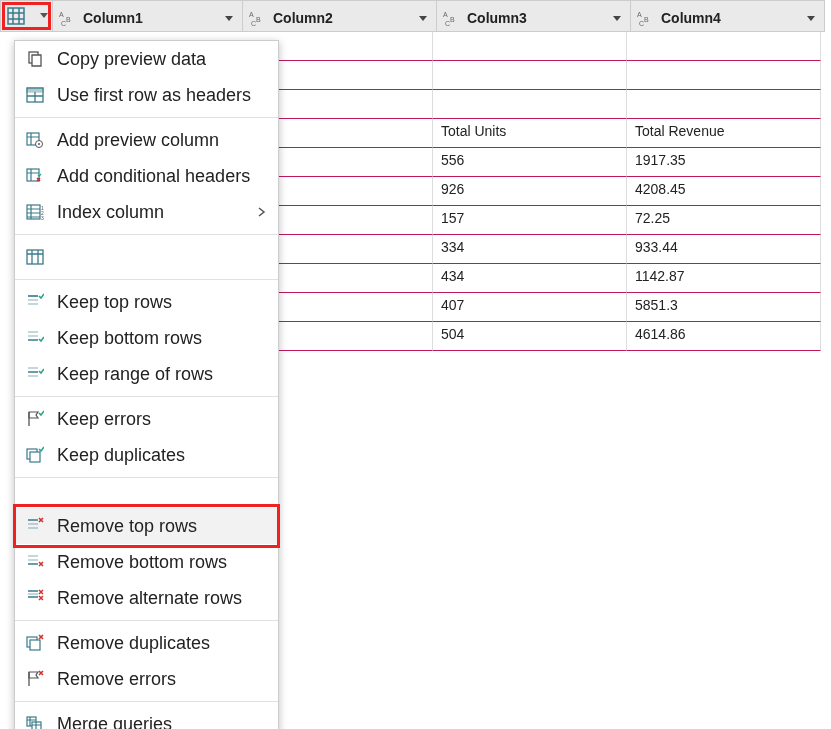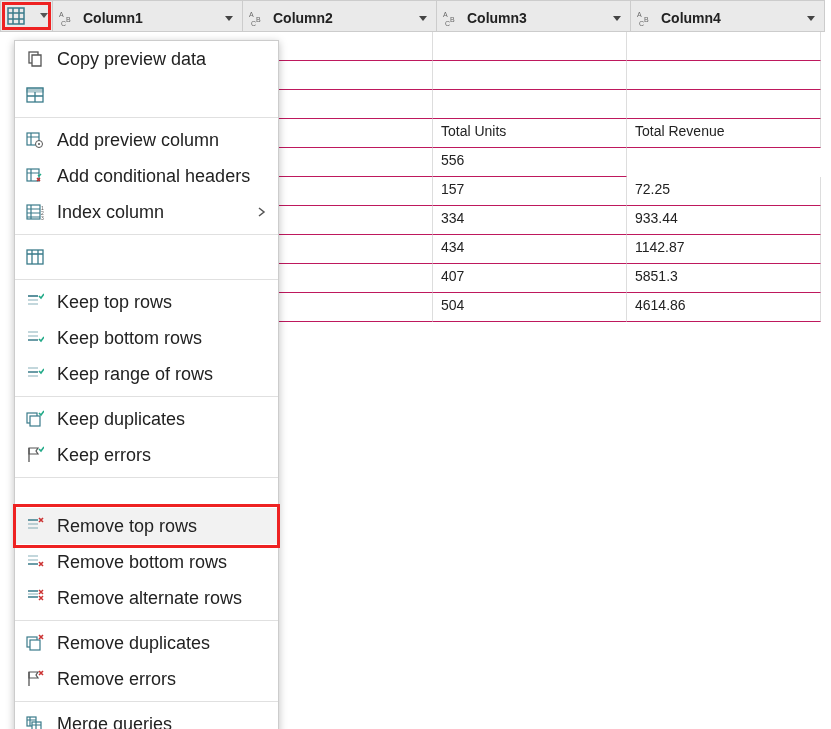--- a/index.html
+++ b/index.html
@@ -136,20 +136,26 @@
 
   <div class="tb-row hdr">
     <div class="tb-cell c1">ntry</div>
     <div class="tb-cell c2">Total Units</div>
     <div class="tb-cell c3">Total Revenue</div>
   </div>
 
   <div class="tb-row">
     <div class="tb-cell c1">ama</div>
     <div class="tb-cell c2">556</div>
+    <div class="tb-cell c3">1917.35</div>
+  </div>
+  <div class="tb-row">
+    <div class="tb-cell c1">A</div>
+    <div class="tb-cell c2">926</div>
+    <div class="tb-cell c3">4208.45</div>
   </div>
   <div class="tb-row">
     <div class="tb-cell c1">ada</div>
     <div class="tb-cell c2">157</div>
     <div class="tb-cell c3">72.25</div>
   </div>
   <div class="tb-row">
     <div class="tb-cell c1">ama</div>
     <div class="tb-cell c2">334</div>
     <div class="tb-cell c3">933.44</div>
@@ -186,20 +192,21 @@
       <div class="item">
         <span class="ic">
           <svg width="18" height="18" viewBox="0 0 18 18">
             <g fill="none" stroke="#3a7b8a" stroke-width="1.3">
               <rect x="1" y="2" width="16" height="14"></rect>
               <rect x="1" y="2" width="16" height="4" fill="#3a7b8a" opacity="0.4"></rect>
               <path d="M1 10h16M9 6v10"></path>
             </g>
           </svg>
         </span>
+        <span class="lbl">Use first row as headers</span>
       </div>
       <div class="sep"></div>
       <div class="item">
         <span class="ic">
           <svg width="18" height="18" viewBox="0 0 18 18">
             <g fill="none" stroke="#3a7b8a" stroke-width="1.2">
               <rect x="1" y="2" width="12" height="12"></rect>
               <path d="M1 6h12M5 2v12"></path>
             </g>
             <circle cx="13" cy="13" r="3.5" fill="#fff" stroke="#555" stroke-width="1"></circle>
@@ -285,39 +292,39 @@
             </g>
             <path d="M13 6l2 2 3-4" stroke="#2a8" stroke-width="1.6" fill="none"></path>
           </svg>
         </span>
         <span class="lbl">Keep range of rows</span>
       </div>
       <div class="sep"></div>
       <div class="item">
         <span class="ic">
           <svg width="18" height="18" viewBox="0 0 18 18">
-            <g fill="none" stroke="#3a7b8a" stroke-width="1.2">
-              <rect x="1" y="3" width="10" height="10"></rect>
-              <rect x="4" y="6" width="10" height="10" fill="#fff"></rect>
-            </g>
-            <path d="M13 3l2 2 3-4" stroke="#2a8" stroke-width="1.6" fill="none"></path>
-          </svg>
-        </span>
-        <span class="lbl">Keep duplicates</span>
-      </div>
-      <div class="item">
-        <span class="ic">
-          <svg width="18" height="18" viewBox="0 0 18 18">
             <path d="M3 2v14" stroke="#555" stroke-width="1.3"></path>
             <path d="M3 2h9l-2 3 2 3H3z" fill="none" stroke="#555" stroke-width="1.2"></path>
             <path d="M13 3l2 2 3-4" stroke="#2a8" stroke-width="1.6" fill="none"></path>
           </svg>
         </span>
         <span class="lbl">Keep errors</span>
       </div>
+      <div class="item">
+        <span class="ic">
+          <svg width="18" height="18" viewBox="0 0 18 18">
+            <g fill="none" stroke="#3a7b8a" stroke-width="1.2">
+              <rect x="1" y="3" width="10" height="10"></rect>
+              <rect x="4" y="6" width="10" height="10" fill="#fff"></rect>
+            </g>
+            <path d="M13 3l2 2 3-4" stroke="#2a8" stroke-width="1.6" fill="none"></path>
+          </svg>
+        </span>
+        <span class="lbl">Keep duplicates</span>
+      </div>
       <div class="sep"></div>
       <div class="item hover highlight">
         <span class="ic">
           <svg width="18" height="18" viewBox="0 0 18 18">
             <g stroke="#3a7b8a" stroke-width="1.5">
               <path d="M2 7h10M2 11h10" opacity="0.4"></path>
               <path d="M2 3h10"></path>
             </g>
             <path d="M13 1l4 4M17 1l-4 4" stroke="#c33" stroke-width="1.6"></path>
           </svg>

